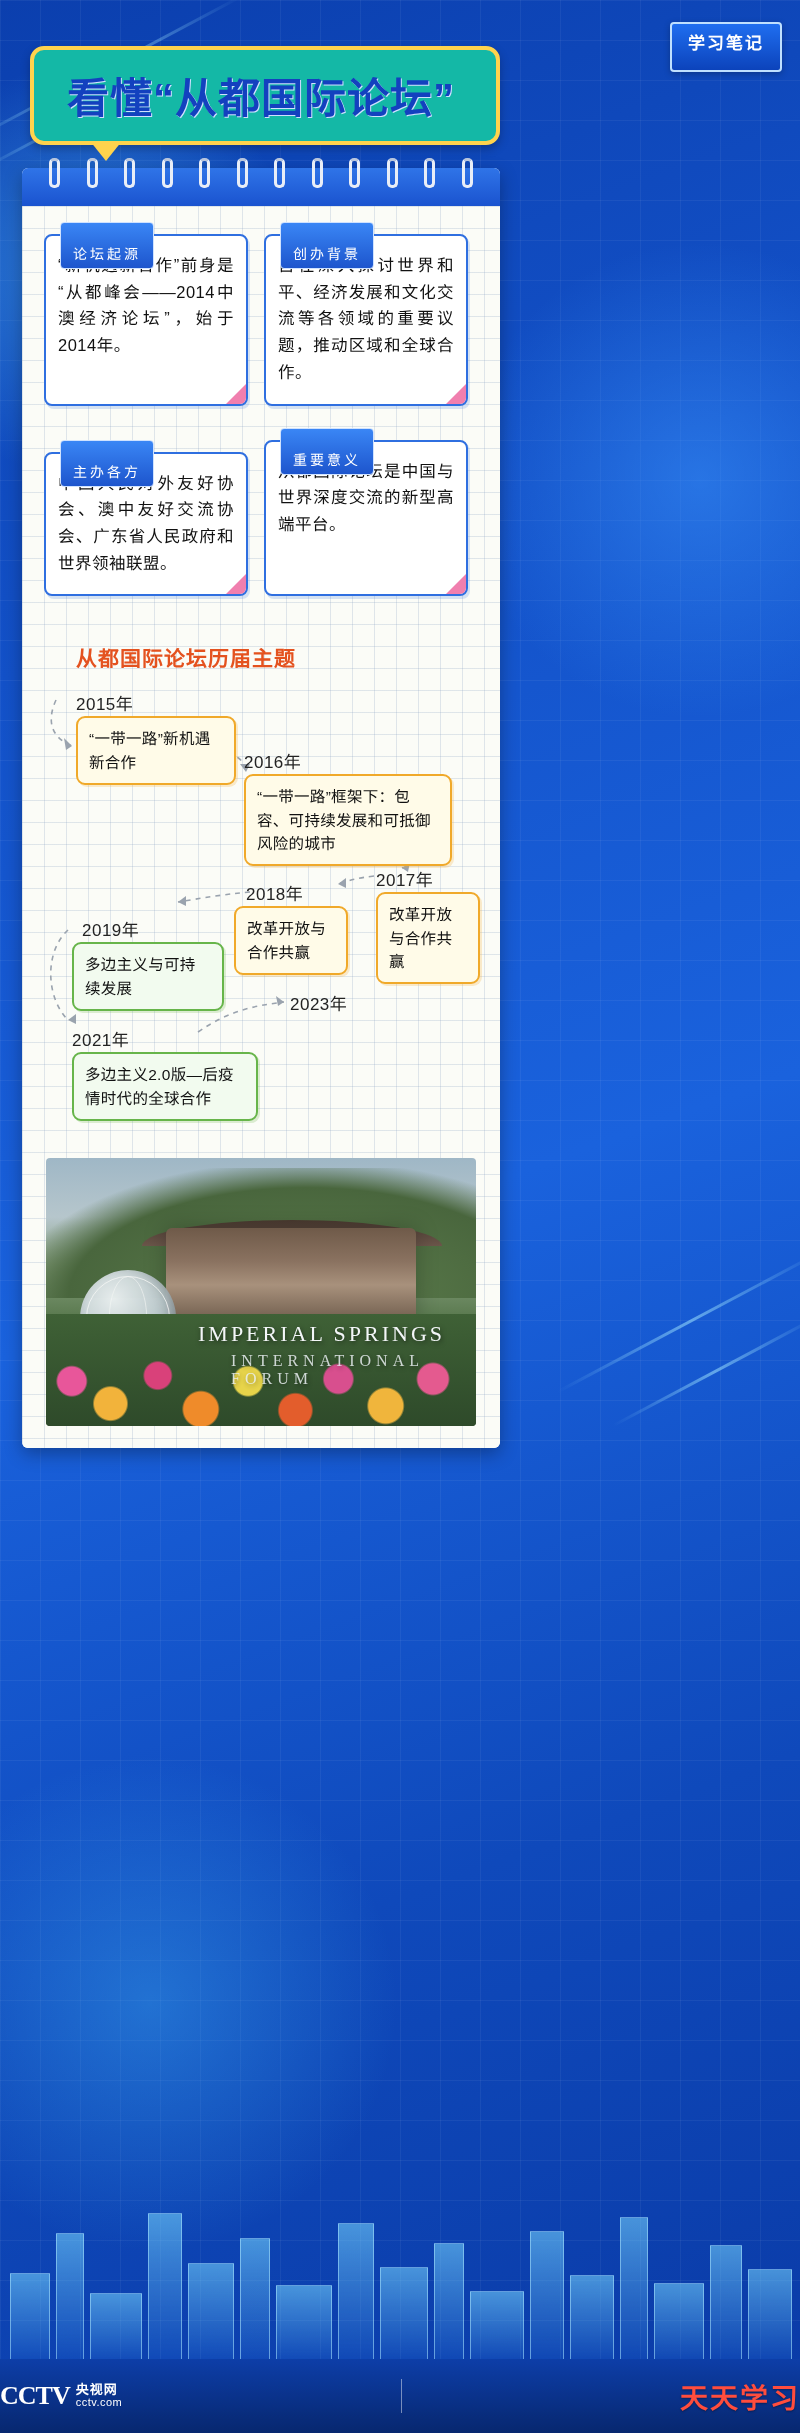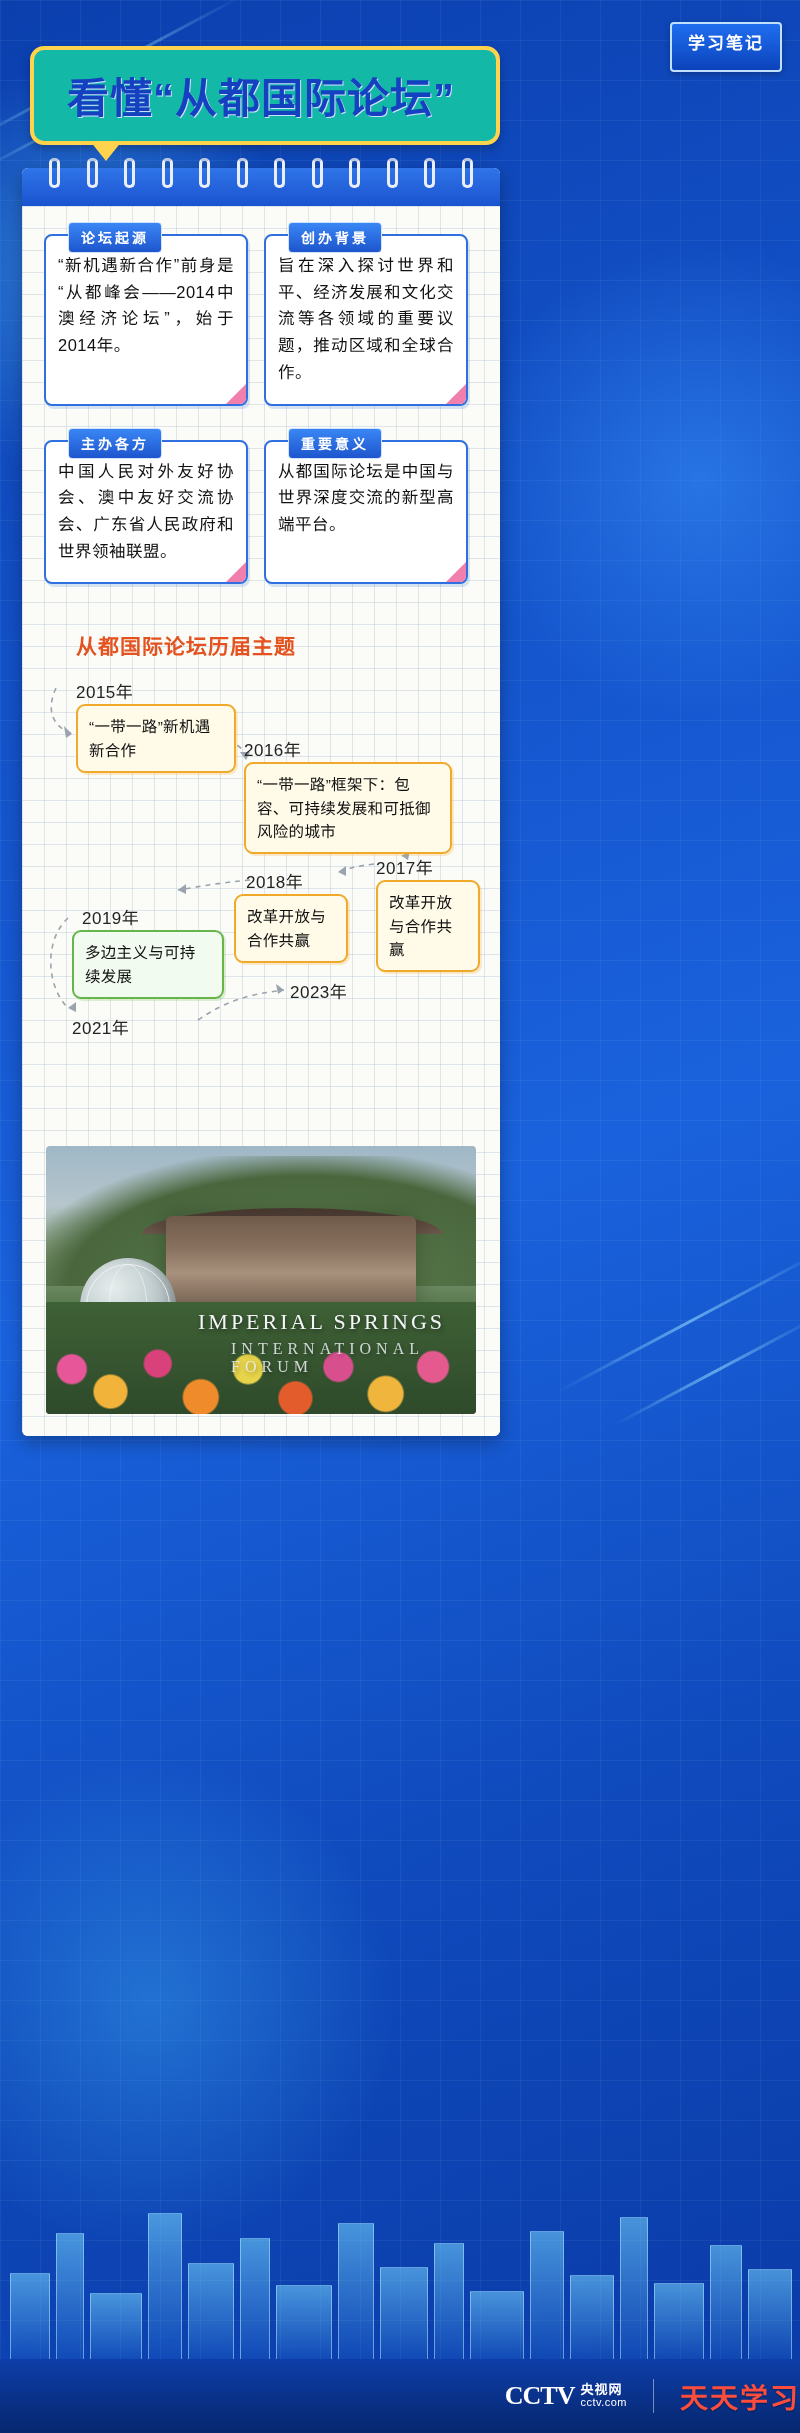--- a/index.html
+++ b/index.html
@@ -146,27 +146,27 @@
     position: relative;
     width: 204px;
     background: #ffffff;
     border: 2px solid #2f6fe0;
     border-radius: 8px;
     padding: 16px 12px 18px 12px;
     box-shadow: 2px 3px 0 rgba(47,111,224,0.18);
   }
   .card .tag {
     position: absolute;
-    left: 22px; top: -14px;
+    left: 14px; top: -14px;
     background: linear-gradient(180deg, #3a86f5, #1d55cd);
     color: #fff;
     font-size: 14px;
-    font-weight: bold;
+    font-weight: normal;
     letter-spacing: 3px;
-    padding: 4px 12px 5px 12px;
+    padding: 20px 12px 5px 12px;
     border-radius: 4px;
     border: 1px solid #cfe2ff;
     white-space: nowrap;
   }
   .card .body {
     font-size: 16.5px;
     line-height: 1.62;
     color: #111;
     letter-spacing: 0.5px;
     text-align: justify;
@@ -320,21 +320,21 @@
     background: linear-gradient(180deg, rgba(120,215,255,0.55), rgba(30,110,225,0.15));
     border: 1px solid rgba(170,230,255,0.55);
     border-bottom: none;
   }
   .footer-bar {
     position: absolute;
     left: 0; right: 0; bottom: 0; height: 74px;
     background: linear-gradient(180deg, #0d3ea8 0%, #07276f 100%);
     display: flex;
     align-items: center;
-    justify-content: flex-end;
+    justify-content: space-between;
     gap: 26px;
   }
   .cctv-logo {
     display: flex; align-items: center; gap: 6px;
     color: #ffffff;
     font-weight: bold;
     font-size: 26px;
     font-family: "Liberation Serif", serif;
     letter-spacing: -1px;
   }
@@ -398,21 +398,21 @@
       <div class="card tall">
         <div class="tag">论坛起源</div>
         <div class="body">“新机遇新合作”前身是“从都峰会——2014中澳经济论坛”，始于2014年。</div>
         <div class="dogear"></div>
       </div>
       <div class="card tall">
         <div class="tag">创办背景</div>
         <div class="body">旨在深入探讨世界和平、经济发展和文化交流等各领域的重要议题，推动区域和全球合作。</div>
         <div class="dogear"></div>
       </div>
-      <div class="card tall" style="margin-top:20px;">
+      <div class="card tall" style="margin-top:32px;">
         <div class="tag">主办各方</div>
         <div class="body">中国人民对外友好协会、澳中友好交流协会、广东省人民政府和世界领袖联盟。</div>
         <div class="dogear"></div>
       </div>
       <div class="card" style="margin-top:20px;">
         <div class="tag">重要意义</div>
         <div class="body">从都国际论坛是中国与世界深度交流的新型高端平台。</div>
         <div class="dogear"></div>
       </div>
     </div>
@@ -450,20 +450,21 @@
       <div class="tl-year" style="left:338px; top:186px;">2017年</div>
       <div class="tl-box" style="left:338px; top:212px; width:104px;">改革开放与合作共赢</div>
 
       <div class="tl-year" style="left:208px; top:200px;">2018年</div>
       <div class="tl-box" style="left:196px; top:226px; width:114px;">改革开放与合作共赢</div>
 
       <div class="tl-year" style="left:44px; top:236px;">2019年</div>
       <div class="tl-box green" style="left:34px; top:262px; width:152px;">多边主义与可持续发展</div>
 
       <div class="tl-year" style="left:34px; top:346px;">2021年</div>
+      <div class="tl-box green" style="left:34px; top:372px; width:186px;">多边主义2.0版—后疫情时代的全球合作</div>
 
       <div class="tl-year" style="left:252px; top:310px;">2023年</div>
     </div>
 
     <div class="photo-wrap">
       <div class="photo-sky"></div>
       <div class="photo-hill"></div>
       <div class="photo-roof"></div>
       <div class="photo-building"></div>
       <div class="photo-globe"></div>

